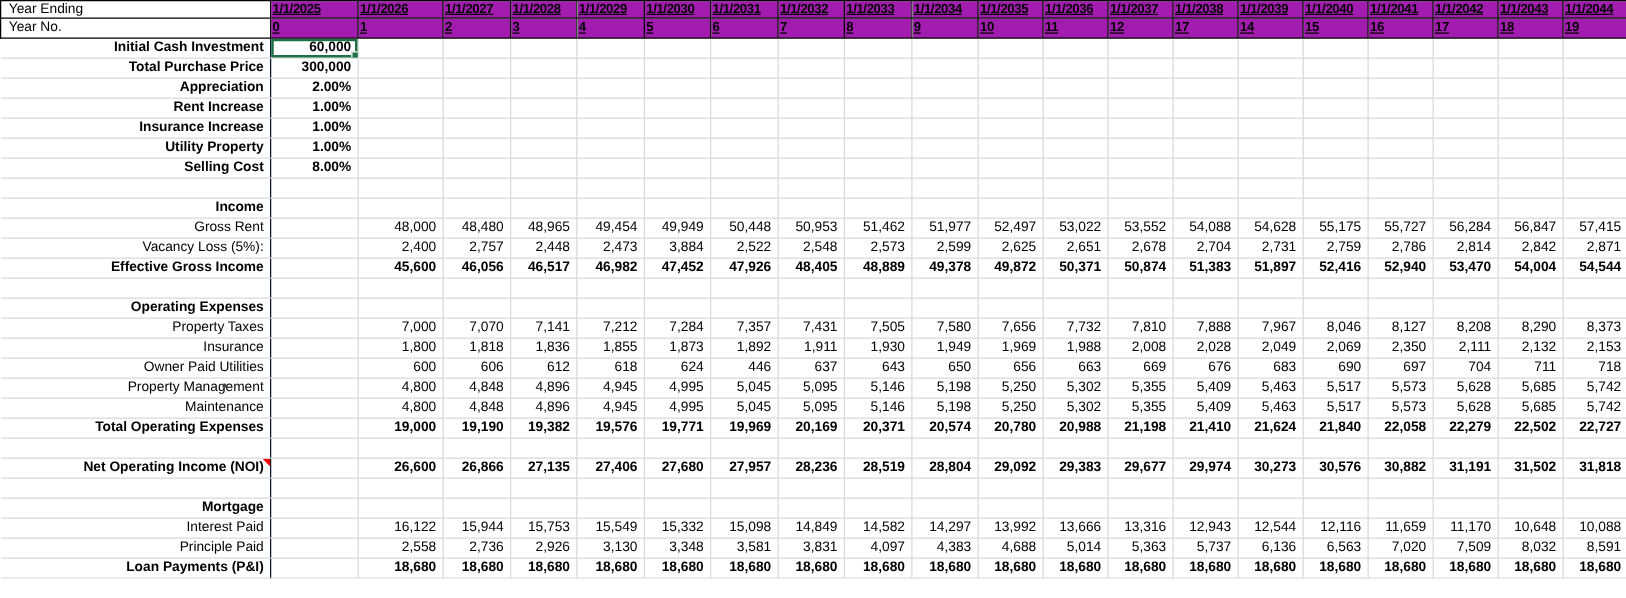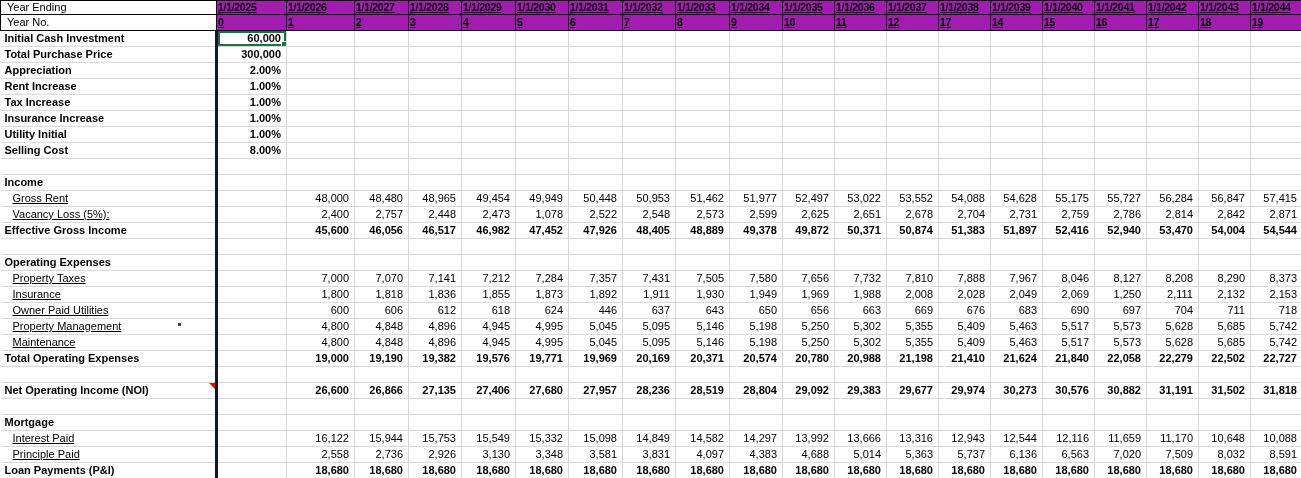--- a/index.html
+++ b/index.html
@@ -3,22 +3,22 @@
 <meta charset="utf-8">
 <style>
   html,body{margin:0;padding:0;background:#ffffff;}
   body{width:1301px;font-family:"Liberation Sans",sans-serif;-webkit-font-smoothing:none;}
   table{border-collapse:collapse;table-layout:fixed;width:1301px;font-family:"Liberation Sans",sans-serif;font-size:11px;color:#000;}
   td,th{height:16px;line-height:15px;padding:0 5px 0 3px;overflow:hidden;white-space:nowrap;
         border-right:1px solid #d9d9d9;border-bottom:1px solid #d9d9d9;font-weight:normal;box-sizing:border-box;}
   thead tr.r-ye th{height:14px;line-height:13px;margin-left:24px;}
   .hd{background:#a21caf;border:1px solid #000;text-align:left;font-weight:bold;font-size:10.5px;letter-spacing:-0.3px;padding:0 1px;text-decoration:underline;}
   .hl{background:#ffffff;border:1px solid #000;text-align:left;padding-left:6px;}
-  .lbl{border-right:3px solid #0f172a;text-align:left;padding-left:4px;position:relative;}
-  .ind{padding-left:12px;text-decoration:underline;}
+  .lbl{border-right:1px solid #0f172a;text-align:right;padding-left:4px;position:relative;}
+  .ind{padding-left:12px;}
   .num{text-align:right;}
   .b{font-weight:bold;}
   .bt{border-top:1px solid #000 !important;}
   .sel{position:relative;box-shadow:inset 0 0 0 2px #1e7145;margin-left:36px;}
   .handle{position:absolute;right:-2px;bottom:-2px;width:5px;height:5px;background:#1e7145;border:1px solid #fff;box-sizing:content-box;z-index:2;}
   .comment{position:absolute;top:0;right:0;width:0;height:0;border-top:6px solid #ff0000;border-left:6px solid transparent;}
   .mark{position:absolute;left:177px;top:4px;width:3px;height:3px;background:#444;}
 </style>
 </head>
 <body>
@@ -183,43 +183,20 @@
           <td class="num"></td>
           <td class="num"></td>
           <td class="num"></td>
           <td class="num"></td>
           <td class="num"></td>
           <td class="num"></td>
           <td class="num"></td>
           <td class="num"></td>
         </tr>
         <tr>
-          <td class="lbl b">Tax Increase</td>
-          <td class="num b">1.00%</td>
-          <td class="num"></td>
-          <td class="num"></td>
-          <td class="num"></td>
-          <td class="num"></td>
-          <td class="num"></td>
-          <td class="num"></td>
-          <td class="num"></td>
-          <td class="num"></td>
-          <td class="num"></td>
-          <td class="num"></td>
-          <td class="num"></td>
-          <td class="num"></td>
-          <td class="num"></td>
-          <td class="num"></td>
-          <td class="num"></td>
-          <td class="num"></td>
-          <td class="num"></td>
-          <td class="num"></td>
-          <td class="num"></td>
-        </tr>
-        <tr>
           <td class="lbl b">Insurance Increase</td>
           <td class="num b">1.00%</td>
           <td class="num"></td>
           <td class="num"></td>
           <td class="num"></td>
           <td class="num"></td>
           <td class="num"></td>
           <td class="num"></td>
           <td class="num"></td>
           <td class="num"></td>
@@ -229,21 +206,21 @@
           <td class="num"></td>
           <td class="num"></td>
           <td class="num"></td>
           <td class="num"></td>
           <td class="num"></td>
           <td class="num"></td>
           <td class="num"></td>
           <td class="num"></td>
         </tr>
         <tr>
-          <td class="lbl b">Utility Initial</td>
+          <td class="lbl b">Utility Property</td>
           <td class="num b">1.00%</td>
           <td class="num"></td>
           <td class="num"></td>
           <td class="num"></td>
           <td class="num"></td>
           <td class="num"></td>
           <td class="num"></td>
           <td class="num"></td>
           <td class="num"></td>
           <td class="num"></td>
@@ -350,21 +327,21 @@
           <td class="num">56,847</td>
           <td class="num">57,415</td>
         </tr>
         <tr>
           <td class="lbl ind">Vacancy Loss (5%):</td>
           <td class="num"></td>
           <td class="num">2,400</td>
           <td class="num">2,757</td>
           <td class="num">2,448</td>
           <td class="num">2,473</td>
-          <td class="num">1,078</td>
+          <td class="num">3,884</td>
           <td class="num">2,522</td>
           <td class="num">2,548</td>
           <td class="num">2,573</td>
           <td class="num">2,599</td>
           <td class="num">2,625</td>
           <td class="num">2,651</td>
           <td class="num">2,678</td>
           <td class="num">2,704</td>
           <td class="num">2,731</td>
           <td class="num">2,759</td>
@@ -476,21 +453,21 @@
           <td class="num">1,892</td>
           <td class="num">1,911</td>
           <td class="num">1,930</td>
           <td class="num">1,949</td>
           <td class="num">1,969</td>
           <td class="num">1,988</td>
           <td class="num">2,008</td>
           <td class="num">2,028</td>
           <td class="num">2,049</td>
           <td class="num">2,069</td>
-          <td class="num">1,250</td>
+          <td class="num">2,350</td>
           <td class="num">2,111</td>
           <td class="num">2,132</td>
           <td class="num">2,153</td>
         </tr>
         <tr>
           <td class="lbl ind">Owner Paid Utilities</td>
           <td class="num"></td>
           <td class="num">600</td>
           <td class="num">606</td>
           <td class="num">612</td>

